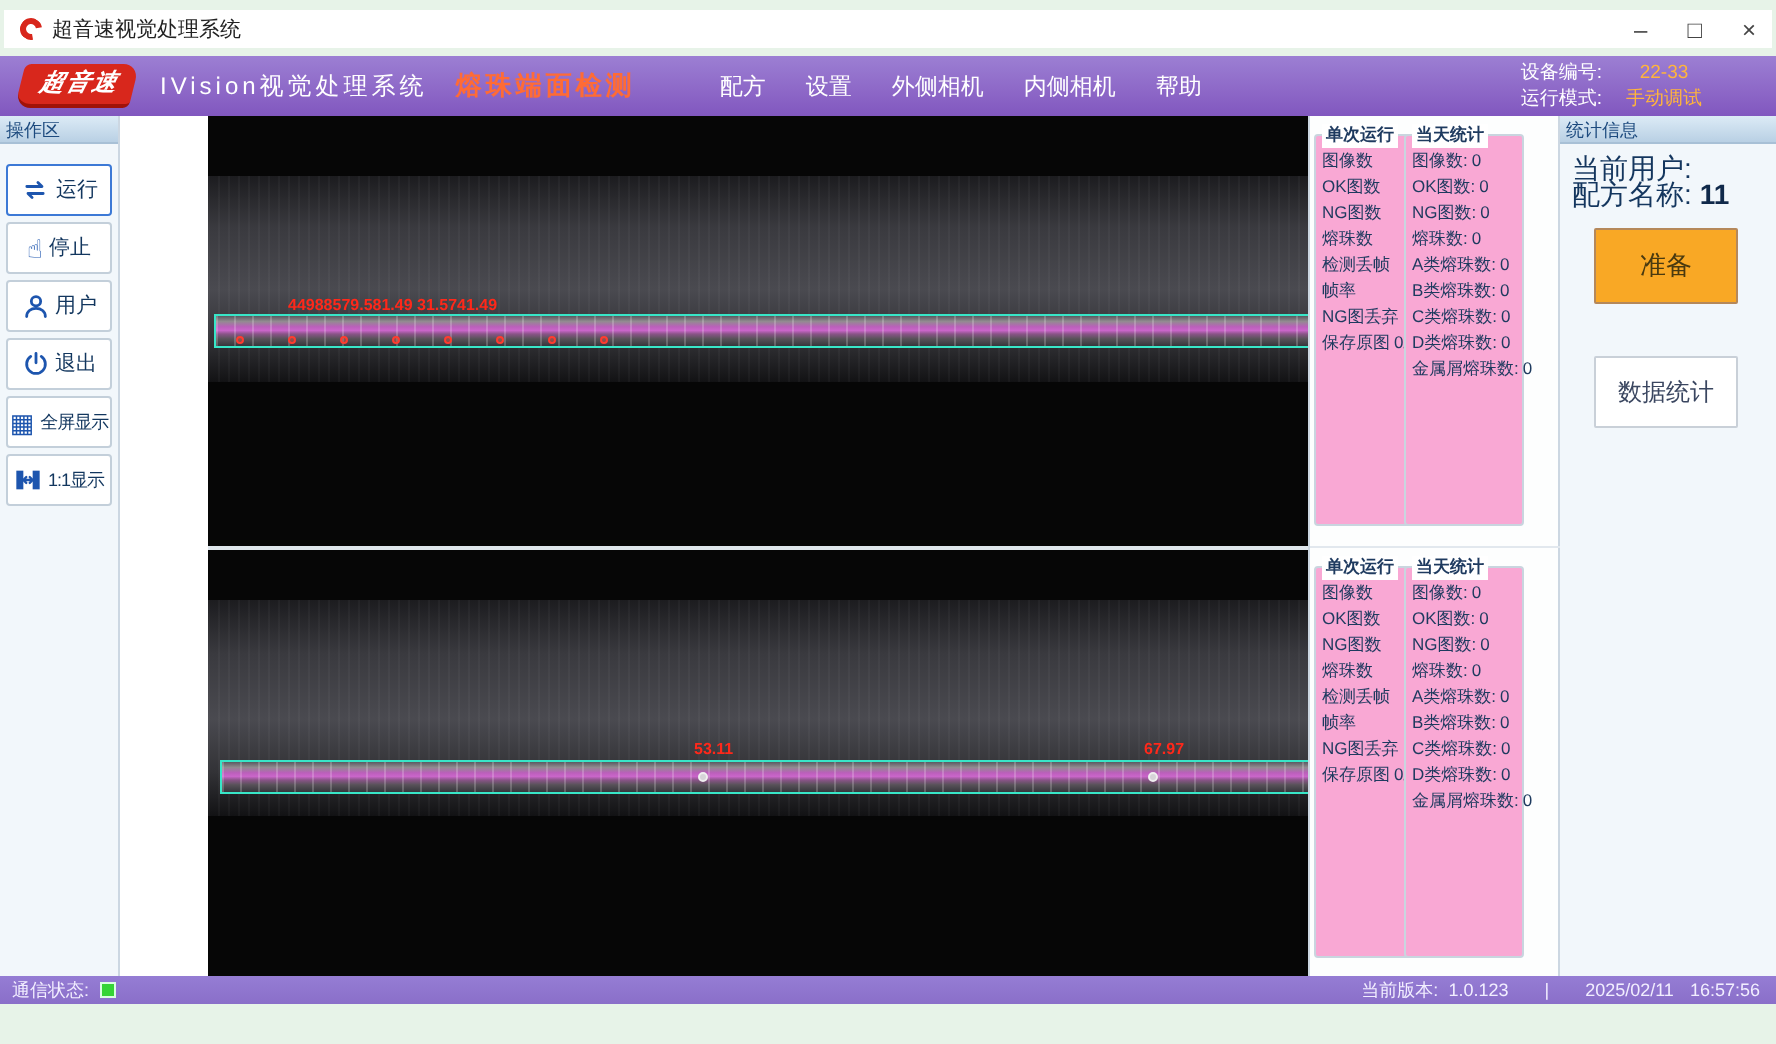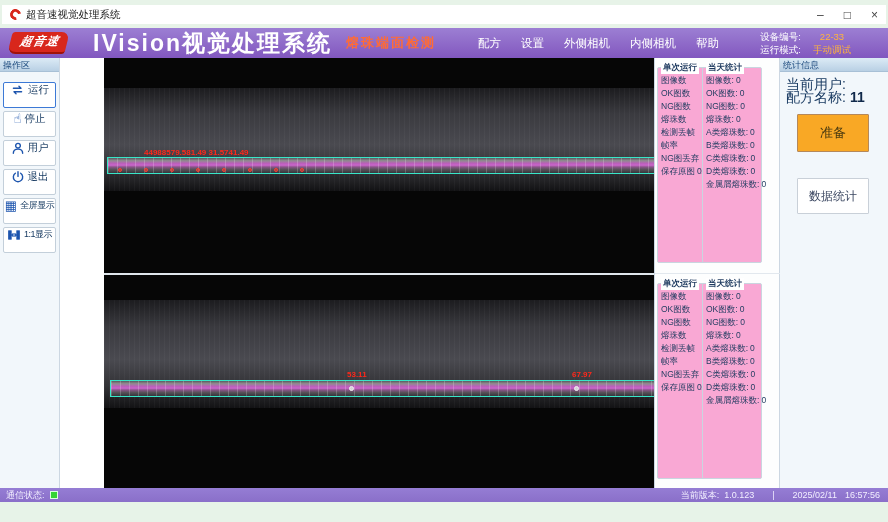--- a/index.html
+++ b/index.html
@@ -20,41 +20,41 @@
   
   .header { position:absolute; top:28px; left:0; width:888px; height:30px;
             background:linear-gradient(180deg,#9c7fd3 0%,#8a63c5 70%,#8157bf 100%);
             display:flex; align-items:center; }
   .logo { margin-left:10px; background:#d8271c; color:#fff; font-weight:bold; font-style:italic;
           font-size:12px; padding:1px 8px 2px 10px; transform:skewX(-14deg); border-radius:3px 8px 3px 8px;
           border-bottom:2px solid #a01208; letter-spacing:1px; flex:none; }
   .logo-swoosh { position:absolute; left:6px; top:34px; width:14px; height:16px;
                  border:3px solid #e0352a; border-right-color:transparent; border-radius:50%;
                  transform:rotate(28deg); }
-  .app-title { color:#ffffff; font-size:23px; font-weight:bold; letter-spacing:2px; margin-left:26px; flex:none;}
+  .app-title { color:#ffffff; font-size:12px; font-weight:normal; letter-spacing:2px; margin-left:13px; flex:none;}
   .app-subtitle { color:#ff6b35; font-size:13px; font-weight:bold; margin-left:14px; letter-spacing:2px; flex:none;}
   .menu { display:flex; gap:20px; margin-left:42px; flex:none; }
   .menu .mi { color:#ffffff; font-size:11.5px; cursor:default; }
   .devinfo { margin-left:auto; margin-right:30px; font-size:9.5px; line-height:13px; text-align:right; }
   .devinfo .row { display:flex; justify-content:flex-end; gap:5px; }
   .devinfo .lab { color:#ffffff; }
   .devinfo .val { color:#ffb43c; font-weight:normal; width:52px; text-align:center; }
 
   
   .workspace { position:absolute; top:58px; left:0; width:888px; height:430px; background:#ffffff; }
 
   
   .sidebar { position:absolute; left:0; top:0; width:60px; height:430px; background:#f2f7fb;
              border-right:1px solid #ccd7e2; }
   .panel-head { height:14px; background:linear-gradient(180deg,#dcebf6,#b9d0e4);
                 border-bottom:1px solid #a8c0d6; font-size:9px; font-weight:normal; color:#1c4a7e;
                 line-height:14px; padding-left:3px; }
   .side-btns { padding:10px 3px 0 3px; display:flex; flex-direction:column; gap:3px; }
   .sbtn { height:26px; background:#ffffff; border:1px solid #c3cfda; border-radius:2px;
-          display:flex; align-items:flex-start; justify-content:center; gap:3px; cursor:default; }
+          display:flex; align-items:center; justify-content:center; gap:3px; cursor:default; }
   .sbtn.active { border:1px solid #3c79d6; }
   .sbtn .lbl { font-size:10.5px; color:#12365e; }
   .sbtn .lbl.small { font-size:9px; letter-spacing:-0.5px; }
   .gicon { color:#1d55ae; font-size:13px; line-height:13px; }
   .sbtn svg { flex:none; }
 
   
   .main-view { position:absolute; left:60px; top:0; width:674px; height:430px; background:#000;margin-left:44px; }
   .cam { position:absolute; left:0; width:594px; height:215px; background:#060606; overflow:hidden; }
   .cam1 { top:0; }

